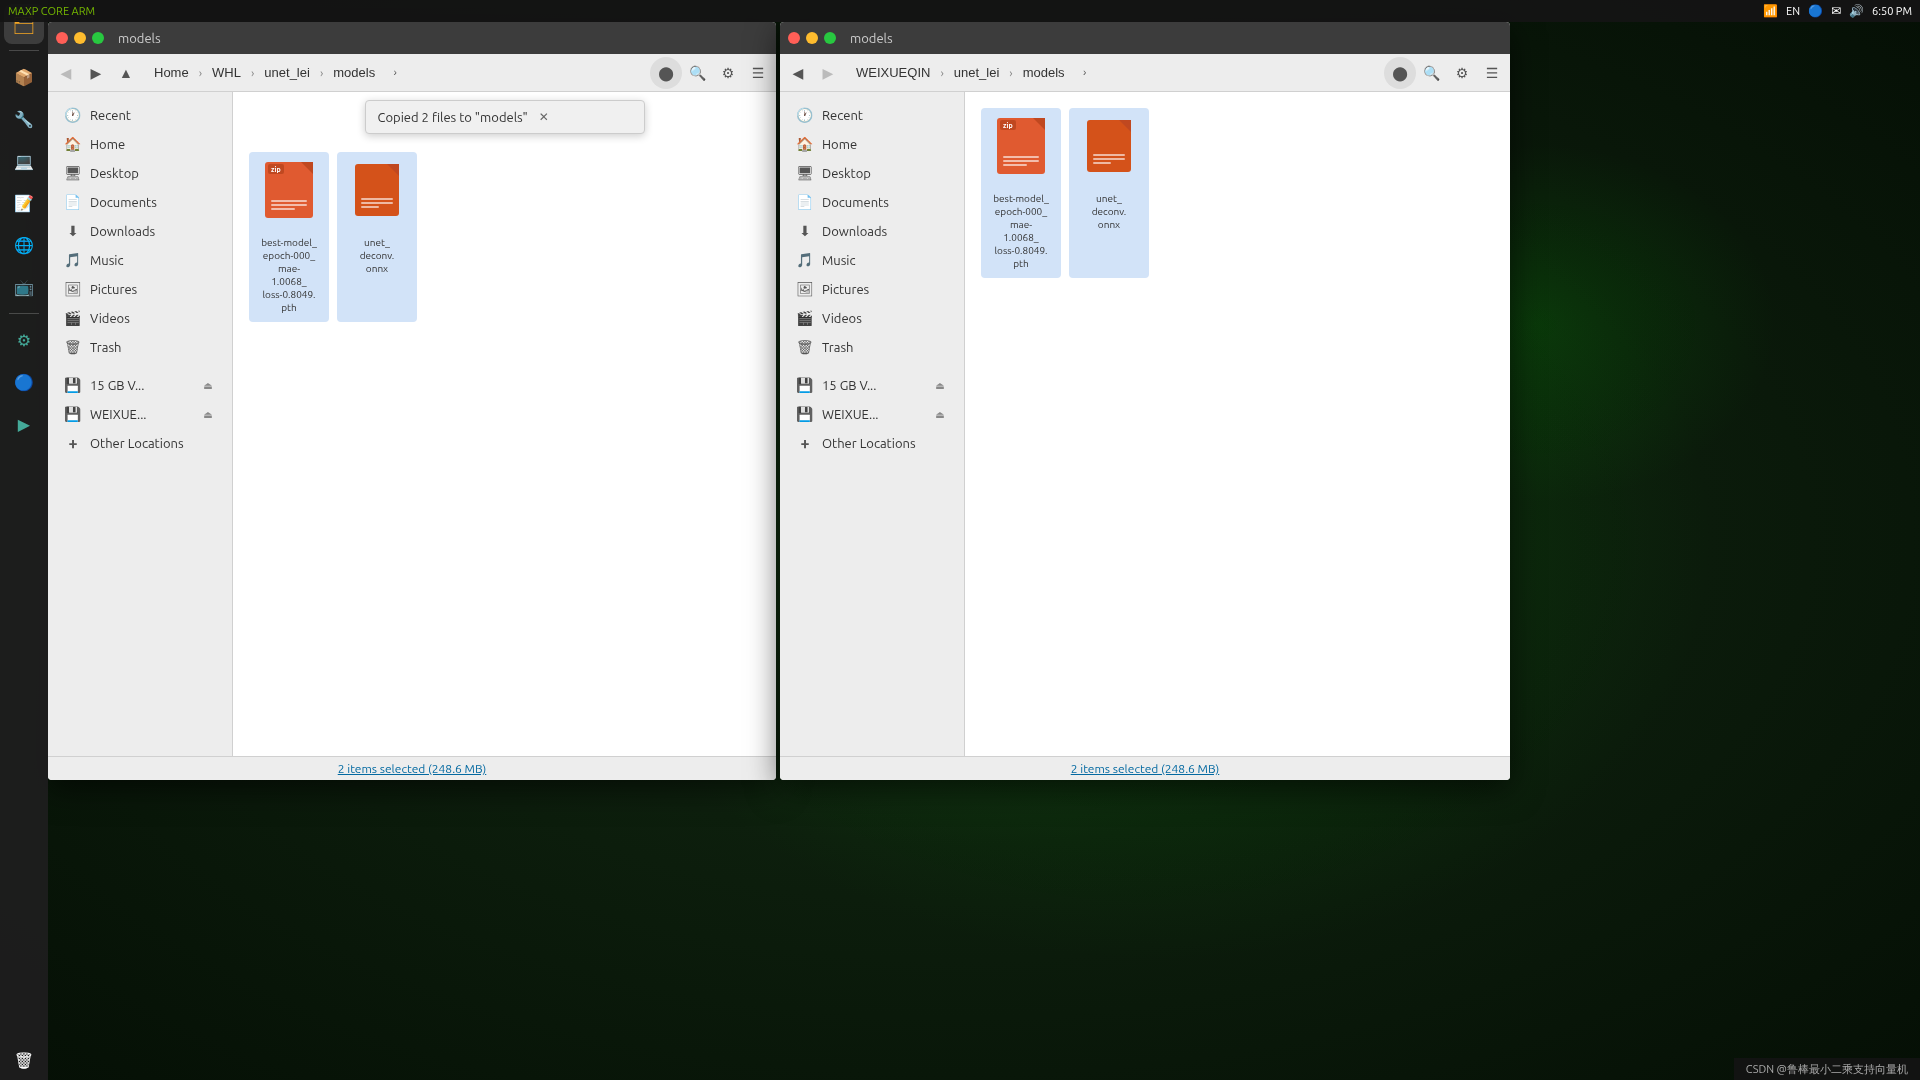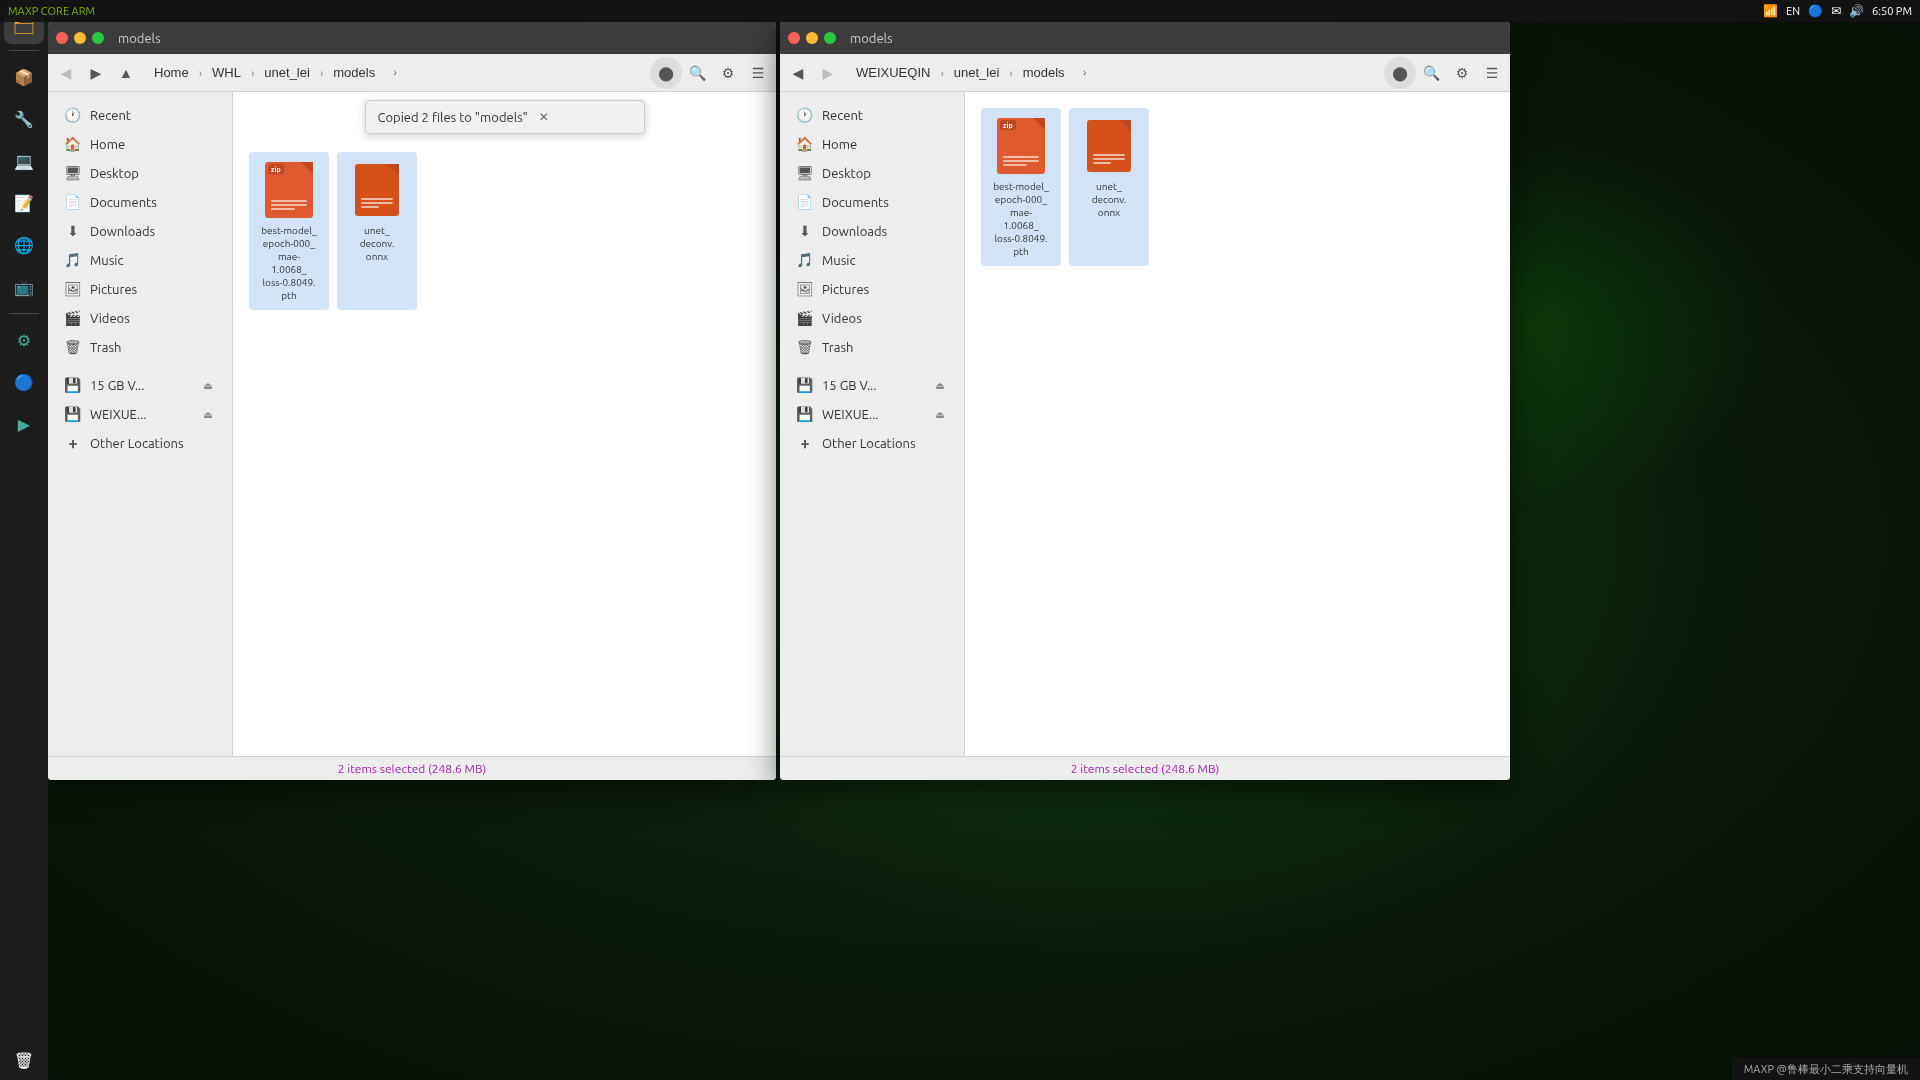--- a/index.html
+++ b/index.html
@@ -292,21 +292,21 @@
     }
 
     .file-item {
       width: 80px;
       display: flex;
       flex-direction: column;
       align-items: center;
       padding: 8px 4px;
       border-radius: 4px;
       cursor: pointer;
-      gap: 4px;
+      gap: 16px;
     }
 
     .file-item.selected {
       background: rgba(74,144,226,0.25);
     }
 
     .file-icon {
       width: 52px;
       height: 60px;
       position: relative;
@@ -362,22 +362,23 @@
     
     .status-bar {
       height: 24px;
       background: #ededed;
       border-top: 1px solid #d0d0d0;
       display: flex;
       align-items: center;
       justify-content: center;
       padding: 0 0;
       font-size: 12px;
-      color: #a21caf;
+      color: #0369a1;
       flex-shrink: 0;
+      text-decoration: underline;
     }
 
     
     .toast {
       position: absolute;
       top: 46px;
       left: 200px;
       background: #f0f0f0;
       border: 1px solid #ccc;
       border-radius: 4px;
@@ -711,16 +712,16 @@
         </div>
       </div>
     </div>
 
     <div class="status-bar">
       <span>2 items selected  (248.6 MB)</span>
     </div>
   </div>
 
   <div class="bottom-bar">
-    <span>MAXP @鲁棒最小二乘支持向量机</span>
+    <span>CSDN @鲁棒最小二乘支持向量机</span>
   </div>
 
 </div>
 
 </body></html>

